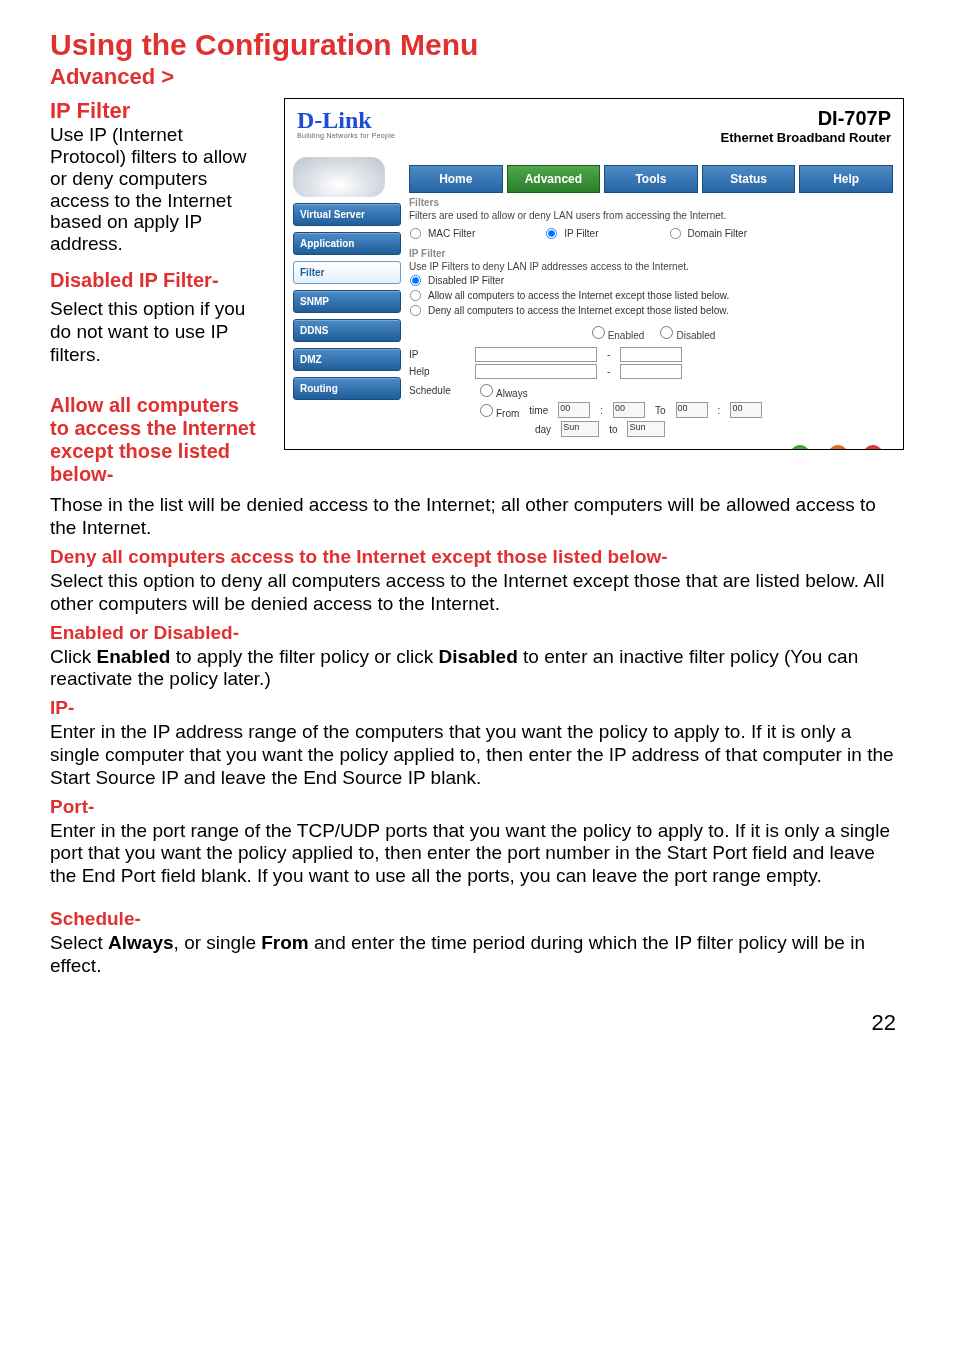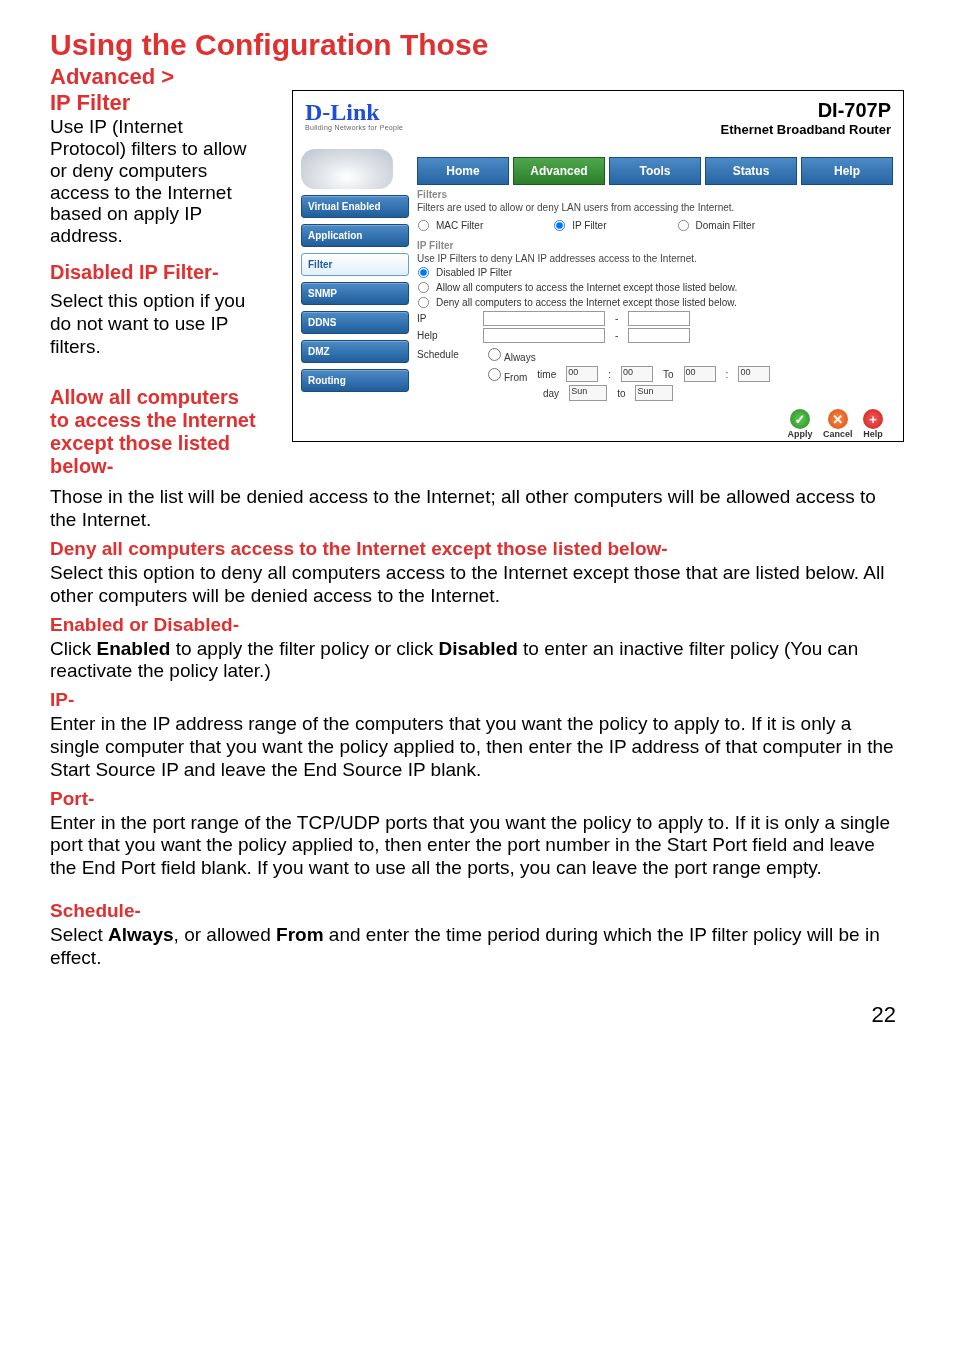--- a/index.html
+++ b/index.html
@@ -24,21 +24,22 @@
     color: #e03030;
     font-weight: bold;
     font-size: 22px;
     margin: 0;
   }
   .bc2 {
     margin-top: 0;
   }
   .body-row {
     display: flex;
-    gap: 32px;
+    margin-top: 8px;
+    gap: 24px;
   }
   .left-col {
     flex: 0 0 210px;
   }
   .intro {
     font-size: 19px;
     line-height: 1.15;
     margin: 0 0 14px 0;
   }
   .subhead {
@@ -249,21 +250,21 @@
   .pagenum {
     text-align: right;
     font-size: 22px;
     padding: 26px 8px 0 0;
   }
 </style>
 </head>
 <body>
 <div class="page">
 
-<h1 class="title">Using the Configuration Those</h1>
+<h1 class="title">Using the Configuration Menu</h1>
 <div class="breadcrumb">Advanced &gt;</div>
 
 <div class="body-row">
   <div class="left-col">
     <div class="breadcrumb bc2">IP Filter</div>
     <p class="intro">Use IP (Internet Protocol) filters to allow or deny computers access to the Internet based on apply IP address.</p>
 
     <div class="subhead">Disabled IP Filter-</div>
     <p class="text">Select this option if you do not want to use IP filters.</p>
 
@@ -278,21 +279,21 @@
       </div>
       <div class="model">
         <div class="model-h">DI-707P</div>
         <div class="model-sub">Ethernet Broadband Router</div>
       </div>
     </div>
 
     <div class="ss-body">
       <div class="ss-side">
         <div class="side-img"></div>
-        <div class="side-btn">Virtual Enabled</div>
+        <div class="side-btn">Virtual Server</div>
         <div class="side-btn">Application</div>
         <div class="side-btn active">Filter</div>
         <div class="side-btn">SNMP</div>
         <div class="side-btn">DDNS</div>
         <div class="side-btn">DMZ</div>
         <div class="side-btn">Routing</div>
       </div>
 
       <div class="ss-main">
         <div class="tabrow">
@@ -328,20 +329,25 @@
             </div>
         <div class="radio-row">
               <input type="radio" style="">
               <span>Allow all computers to access the Internet except those listed below.</span>
             </div>
         <div class="radio-row">
               <input type="radio" style="">
               <span>Deny all computers to access the Internet except those listed below.</span>
             </div>
 
+        <div class="ed-row">
+          <span><input type="radio" style=""><span>Enabled</span></span>
+          &nbsp;&nbsp;
+          <span><input type="radio" style=""><span>Disabled</span></span>
+        </div>
 
         <div class="form-row"><label>IP</label><div class="tbox"></div>-<div class="tbox sm"></div></div>
         <div class="form-row"><label>Help</label><div class="tbox"></div>-<div class="tbox sm"></div></div>
         <div class="form-row">
               <label>Schedule</label>
           <span><input type="radio" style=""><span>Always</span></span>
         </div>
         <div class="sched-row" style="padding-left:66px">
           <span><input type="radio" style=""><span>From</span></span>
           <span>time</span>
@@ -389,18 +395,18 @@
 </p>
 
 <div class="subhead-sm" style="">IP-</div>
 <p class="text">Enter in the IP address range of the computers that you want the policy to apply to.  If it is only a single computer that you want the policy applied to, then enter the IP address of that computer in the Start Source IP and leave the End Source IP blank.</p>
 
 <div class="subhead-sm">Port-</div>
 <p class="text">Enter in the port range of the TCP/UDP ports that you want the policy to apply to.  If it is only a single port  that you want the policy applied to, then enter the port number in the Start Port  field and leave the End Port field blank.  If you want to use all the ports, you can leave the port range empty.</p>
 
 <div class="subhead-sm" style="margin-top:20px">Schedule-</div>
 <p class="text">
-  <span>Select </span><b>Always</b><span>, or allowed </span><b>From</b><span> and enter the time period during which the IP filter policy will be in effect.</span>
+  <span>Select </span><b>Always</b><span>, or single </span><b>From</b><span> and enter the time period during which the IP filter policy will be in effect.</span>
 </p>
 
 <div class="pagenum">22</div>
 
 </div>
 
 </body></html>

